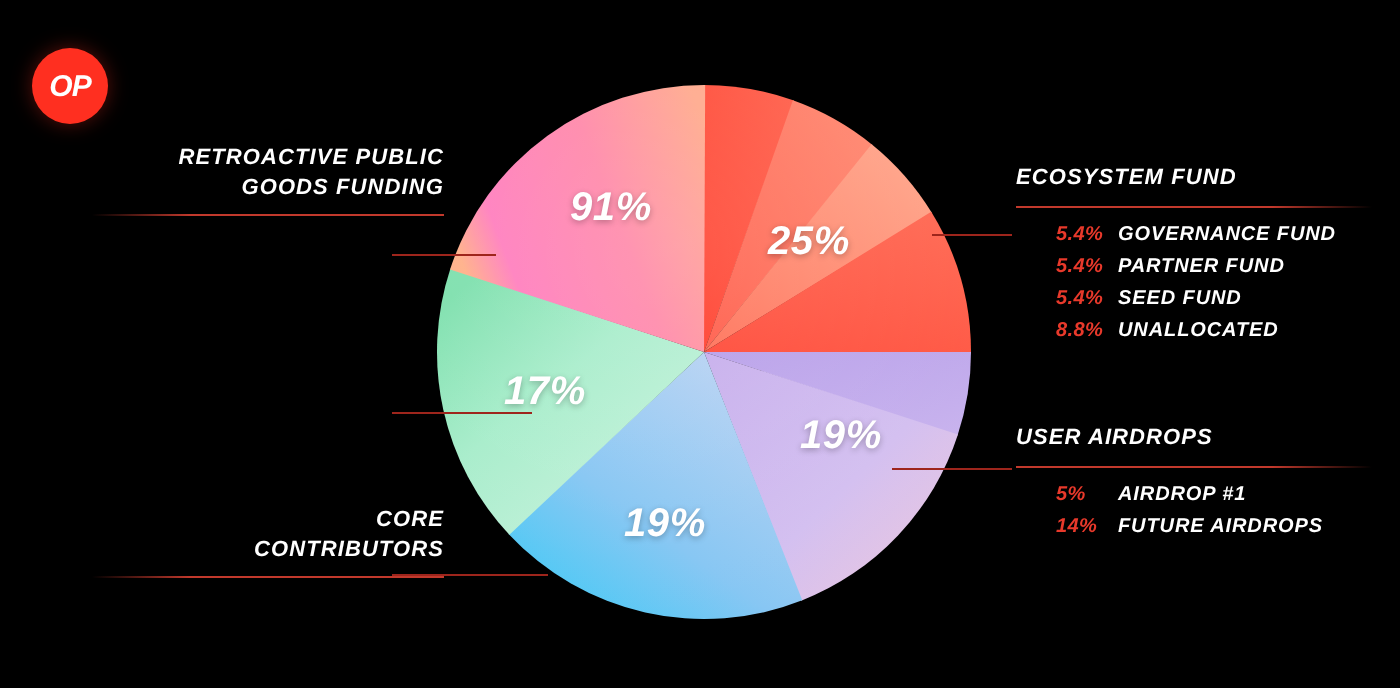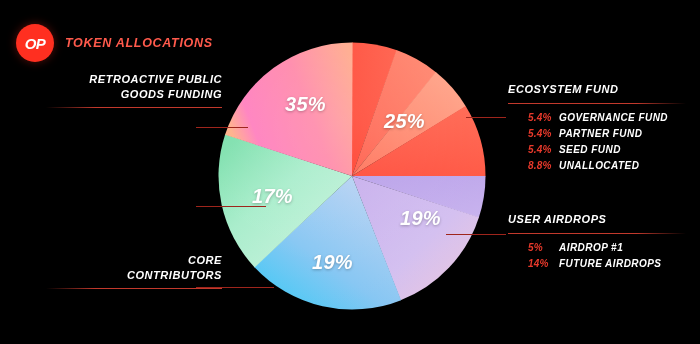--- a/index.html
+++ b/index.html
@@ -109,21 +109,20 @@
 </style>
 </head>
 <body>
 
 <div id="stage">
 
   <div id="brand">
     <div id="op-badge">
       <span>OP</span>
     </div>
-    <div id="brand-title">TOKEN ALLOCATIONS</div>
   </div>
 
   <div id="pie-wrap">
     <svg id="pie-svg" viewBox="0 0 268 268">
       <defs>
 
         <linearGradient id="gEco1" x1="0" y1="1" x2="1" y2="0">
           <stop offset="0%" stop-color="#FF3D2B"></stop>
           <stop offset="100%" stop-color="#FF5F4A"></stop>
         </linearGradient>
@@ -188,21 +187,21 @@
           <path d="M 134 134 L 7.03 92.75 A 133.5 133.5 0 0 1 134.58 0.50 Z" fill="url(#gRpgf)"></path>
         </g>
       <circle cx="134" cy="134" r="133.5" fill="url(#gGloss)"></circle>
     </svg>
   </div>
 
   <div class="pct" id="pct-eco">25%</div>
   <div class="pct" id="pct-air">19%</div>
   <div class="pct" id="pct-core">19%</div>
   <div class="pct" id="pct-sug">17%</div>
-  <div class="pct" id="pct-rpgf">35%</div>
+  <div class="pct" id="pct-rpgf">91%</div>
 
   <div class="leader" style="left:196px; top:127px; width:52px;"></div>
   <div class="leader" style="left:196px; top:206px; width:70px;"></div>
   <div class="leader" style="left:196px; top:287px; width:78px;"></div>
   <div class="leader" style="left:466px; top:117px; width:40px;"></div>
   <div class="leader" style="left:446px; top:234px; width:60px;"></div>
 
   <div class="callout left" style="left:46px; top:72px; width:176px;">
     <div class="co-head">RETROACTIVE PUBLIC</div>
     <div class="co-head">GOODS FUNDING</div>

